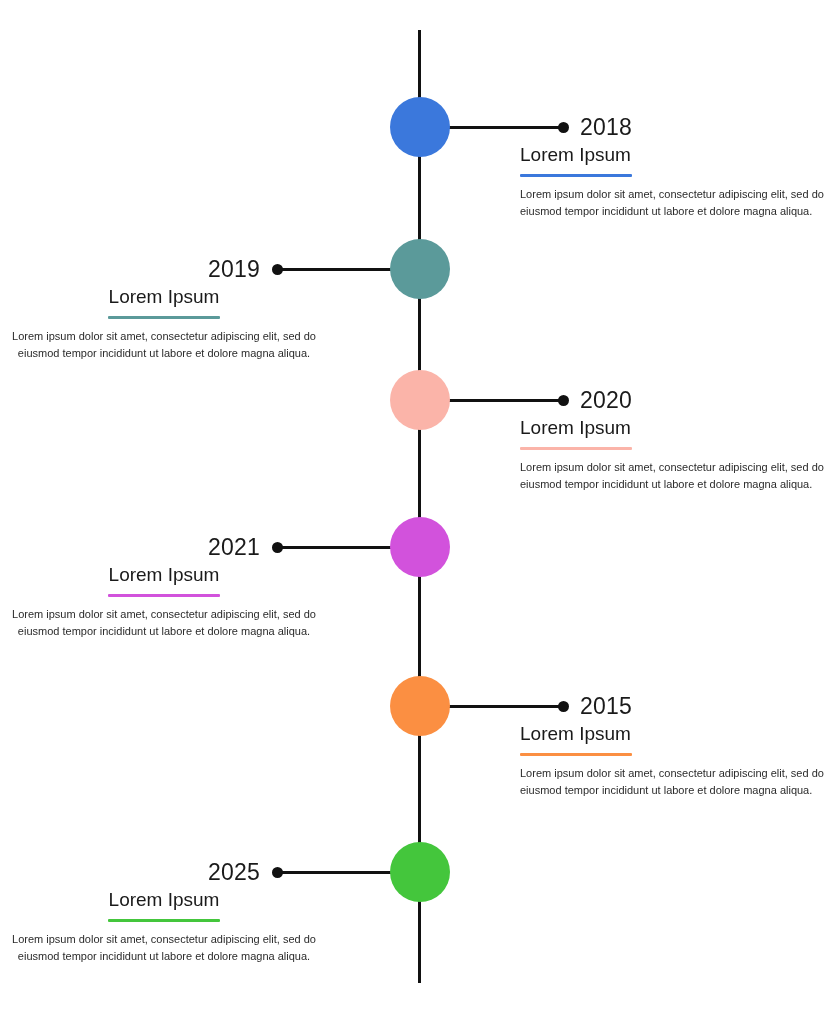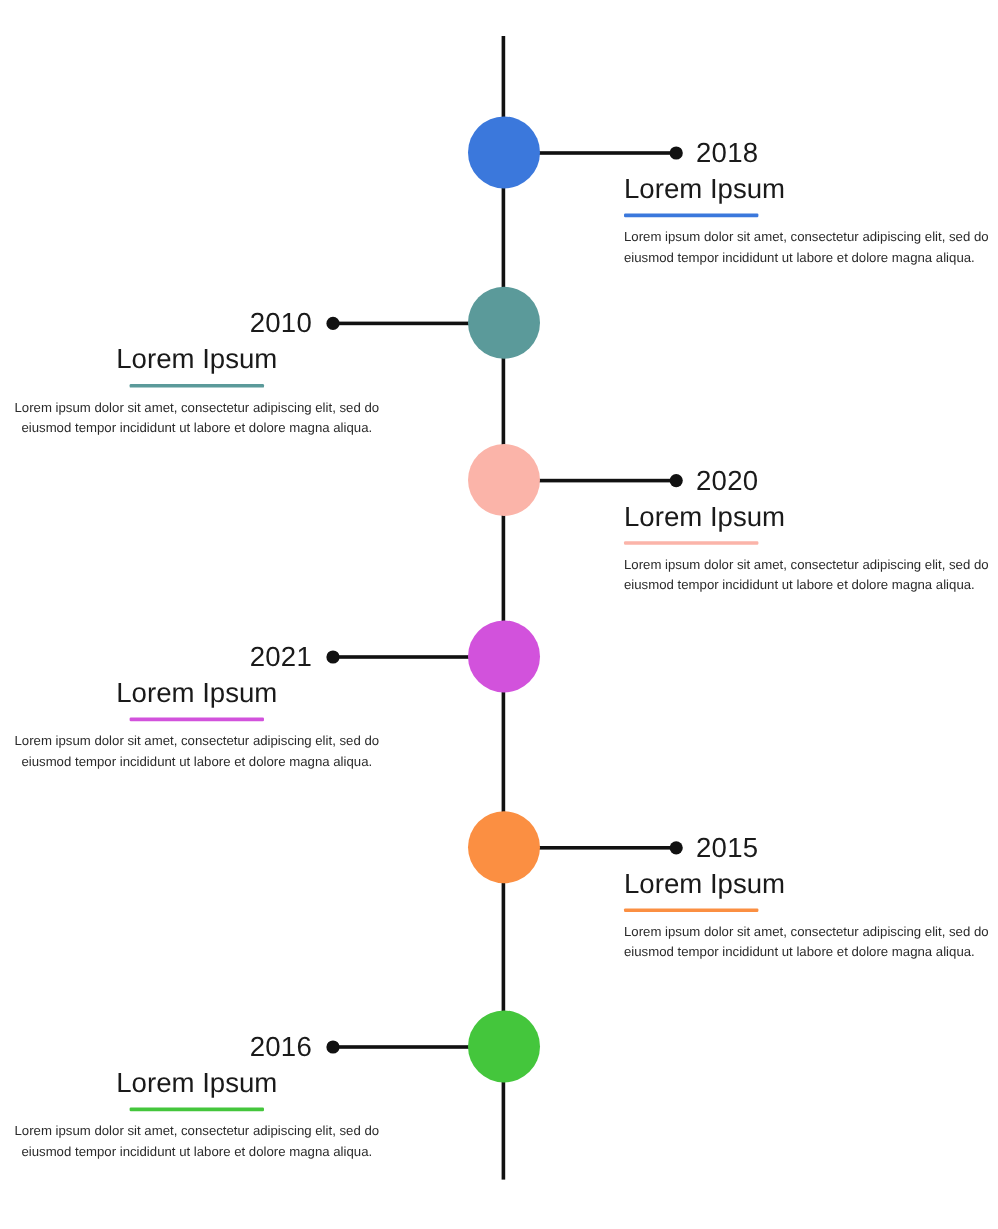--- a/index.html
+++ b/index.html
@@ -70,21 +70,21 @@
   .entry-year {
     font-size: 23px;
     color: #1a1a1a;
     letter-spacing: 0.2px;
     line-height: 1;
     position: absolute;
     white-space: nowrap;
   }
 
   .entry-heading {
-    font-size: 23px;
+    font-size: 19px;
     color: #1a1a1a;
     line-height: 1.1;
     margin: 0;
     font-weight: 400;
     display: inline-block;
     padding-bottom: 3px;
   }
   .heading-row {
     margin: 0;
   }
@@ -119,21 +119,21 @@
       <div class="connector-dot" style="top: 121.5px; left: 557.5px;"></div>
       <div class="node-circle" style="top: 97px; background: rgb(59, 120, 220);"></div>
       <div class="entry-year" style="top: 116px; left: 580px;">2018</div>
       <div class="entry-text side-right" style="top: 145px;">
         <div class="heading-row"><div class="entry-heading">Lorem Ipsum</div><div class="entry-rule" style="background: rgb(59, 120, 220);"></div></div>
         <div class="entry-body">Lorem ipsum dolor sit amet, consectetur adipiscing elit, sed do eiusmod tempor incididunt ut labore et dolore magna aliqua.</div>
       </div>
       <div class="connector" style="top: 268px; left: 277px; width: 117px;"></div>
       <div class="connector-dot" style="top: 263.5px; left: 271.5px;"></div>
       <div class="node-circle" style="top: 239px; background: rgb(91, 154, 154);"></div>
-      <div class="entry-year" style="top: 258px; right: 572px;">2010</div>
+      <div class="entry-year" style="top: 258px; right: 572px;">2019</div>
       <div class="entry-text side-left" style="top: 287px;">
         <div class="heading-row"><div class="entry-heading">Lorem Ipsum</div><div class="entry-rule" style="background: rgb(91, 154, 154);"></div></div>
         <div class="entry-body">Lorem ipsum dolor sit amet, consectetur adipiscing elit, sed do eiusmod tempor incididunt ut labore et dolore magna aliqua.</div>
       </div>
       <div class="connector" style="top: 399px; left: 446px; width: 117px;"></div>
       <div class="connector-dot" style="top: 394.5px; left: 557.5px;"></div>
       <div class="node-circle" style="top: 370px; background: rgb(251, 180, 169);"></div>
       <div class="entry-year" style="top: 389px; left: 580px; text-align: center;">2020</div>
       <div class="entry-text side-right" style="top: 418px;">
         <div class="heading-row"><div class="entry-heading">Lorem Ipsum</div><div class="entry-rule" style="background: rgb(251, 180, 169);"></div></div>
@@ -151,20 +151,20 @@
       <div class="connector-dot" style="top: 700.5px; left: 557.5px;"></div>
       <div class="node-circle" style="top: 676px; background: rgb(251, 143, 66);"></div>
       <div class="entry-year" style="top: 695px; left: 580px;">2015</div>
       <div class="entry-text side-right" style="top: 724px;">
         <div class="heading-row"><div class="entry-heading">Lorem Ipsum</div><div class="entry-rule" style="background: rgb(251, 143, 66);"></div></div>
         <div class="entry-body">Lorem ipsum dolor sit amet, consectetur adipiscing elit, sed do eiusmod tempor incididunt ut labore et dolore magna aliqua.</div>
       </div>
       <div class="connector" style="top: 871px; left: 277px; width: 117px;"></div>
       <div class="connector-dot" style="top: 866.5px; left: 271.5px;"></div>
       <div class="node-circle" style="top: 842px; background: rgb(68, 198, 60);"></div>
-      <div class="entry-year" style="top: 861px; right: 572px;">2016</div>
+      <div class="entry-year" style="top: 861px; right: 572px;">2025</div>
       <div class="entry-text side-left" style="top: 890px;">
         <div class="heading-row"><div class="entry-heading">Lorem Ipsum</div><div class="entry-rule" style="background: rgb(68, 198, 60);"></div></div>
         <div class="entry-body">Lorem ipsum dolor sit amet, consectetur adipiscing elit, sed do eiusmod tempor incididunt ut labore et dolore magna aliqua.</div>
       </div>
     </div>
 
 </div>
 
 </body></html>

